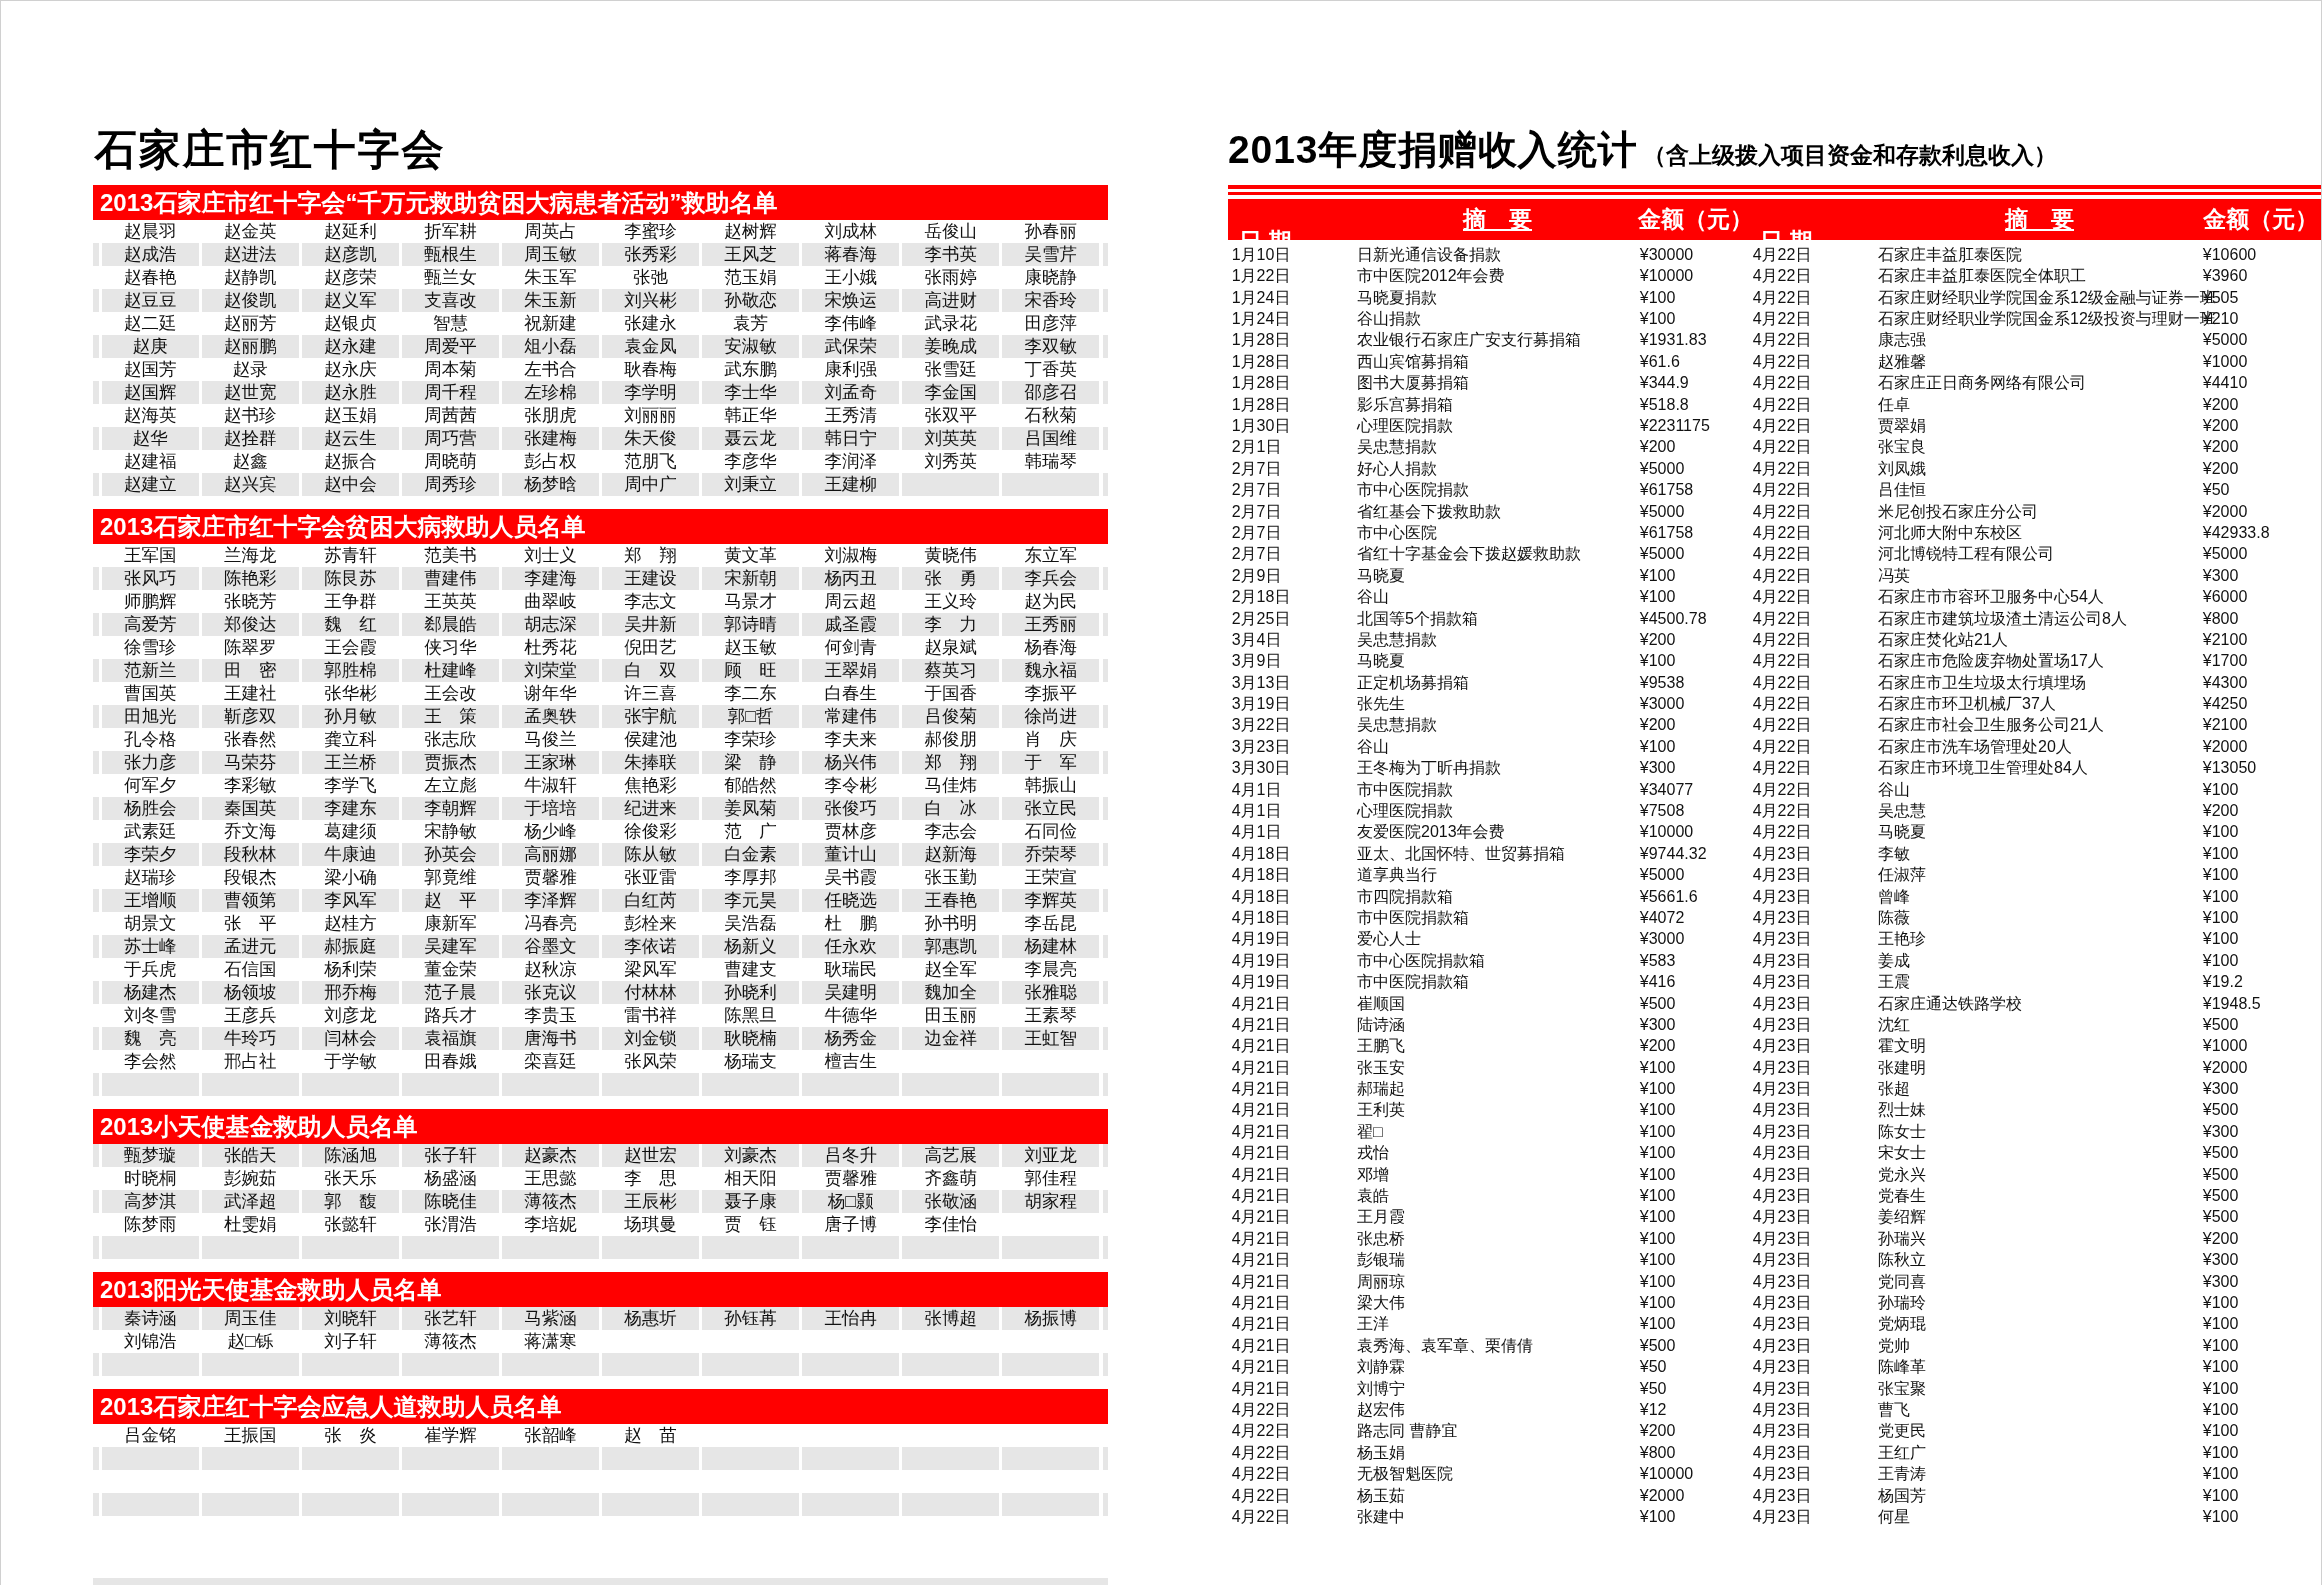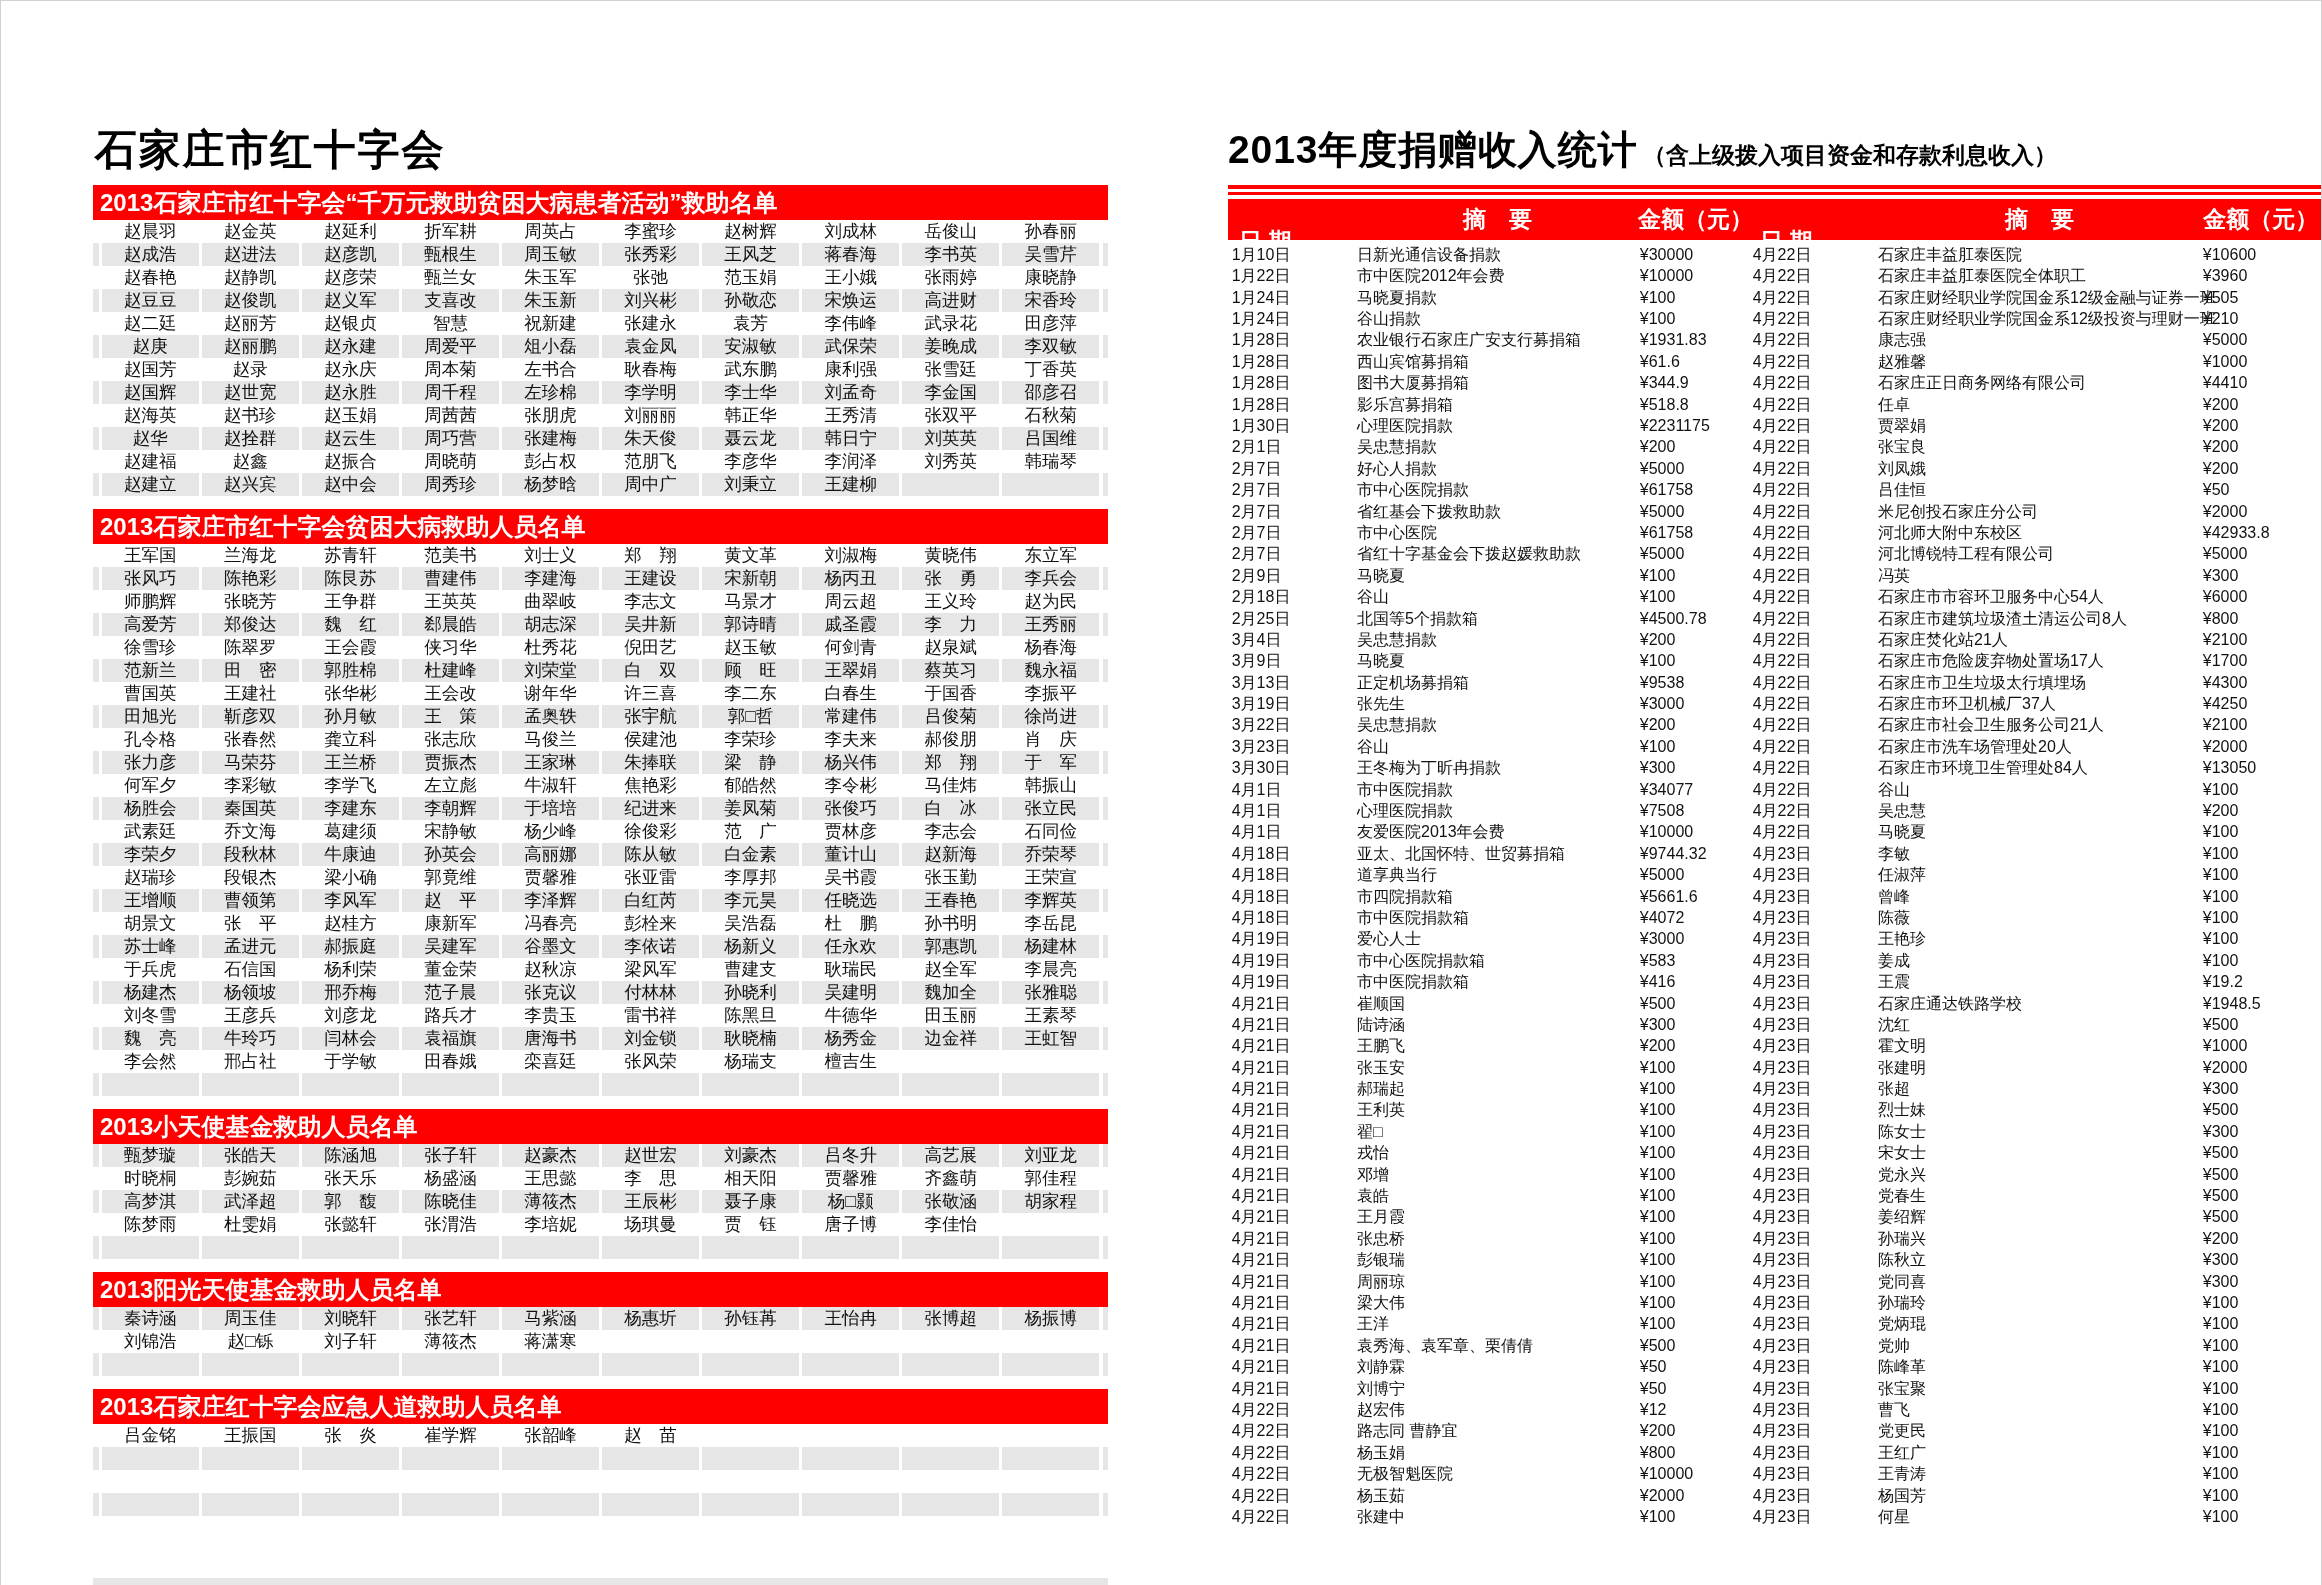--- a/index.html
+++ b/index.html
@@ -22,21 +22,21 @@
   
   #right-page{position:absolute;left:1227px;top:122px;width:1095px;}
   .rp-titleline{display:flex;align-items:baseline;white-space:nowrap;}
   .rp-title{font-size:39px;font-weight:bold;color:#000;letter-spacing:0.9px;}
   .rp-subtitle{font-size:23px;font-weight:bold;color:#000;margin-left:5.5px;}
   .rule-a{height:3.7px;background:var(--red);margin-top:8.3px;}
   .rule-b{height:2.8px;background:var(--red);margin-top:2.8px;}
   .rt-headbar{margin-top:4.6px;background:var(--red);color:#fff;font-weight:bold;font-size:23px;height:41px;line-height:41px;display:grid;grid-template-columns:129px 281px 111px 129px 323px 121px;}
   .rt-headbar .hc{white-space:nowrap;overflow:visible;}
   .hc.h-date{padding-left:11px;text-align:left;margin-top:22px;}
-  .hc.h-desc{text-align:center;}
+  .hc.h-desc{text-align:center;text-decoration:underline;}
   .hc.h-amt{text-align:right;padding-right:3.7px;}
   #rt-rows{width:1043px;margin-top:3.7px;}
   .rt-row{display:grid;grid-template-columns:129px 281px 111px 129px 323px 69px;height:21.4px;line-height:21.4px;font-size:16px;color:#111;}
   .rt-row span{white-space:nowrap;overflow:visible;}
   .rc-date{padding-left:3.7px;}
   .rc-amt{padding-left:1.8px;}
   :root{--red:#ff0000;}
 </style>
 </head>
 <body>

